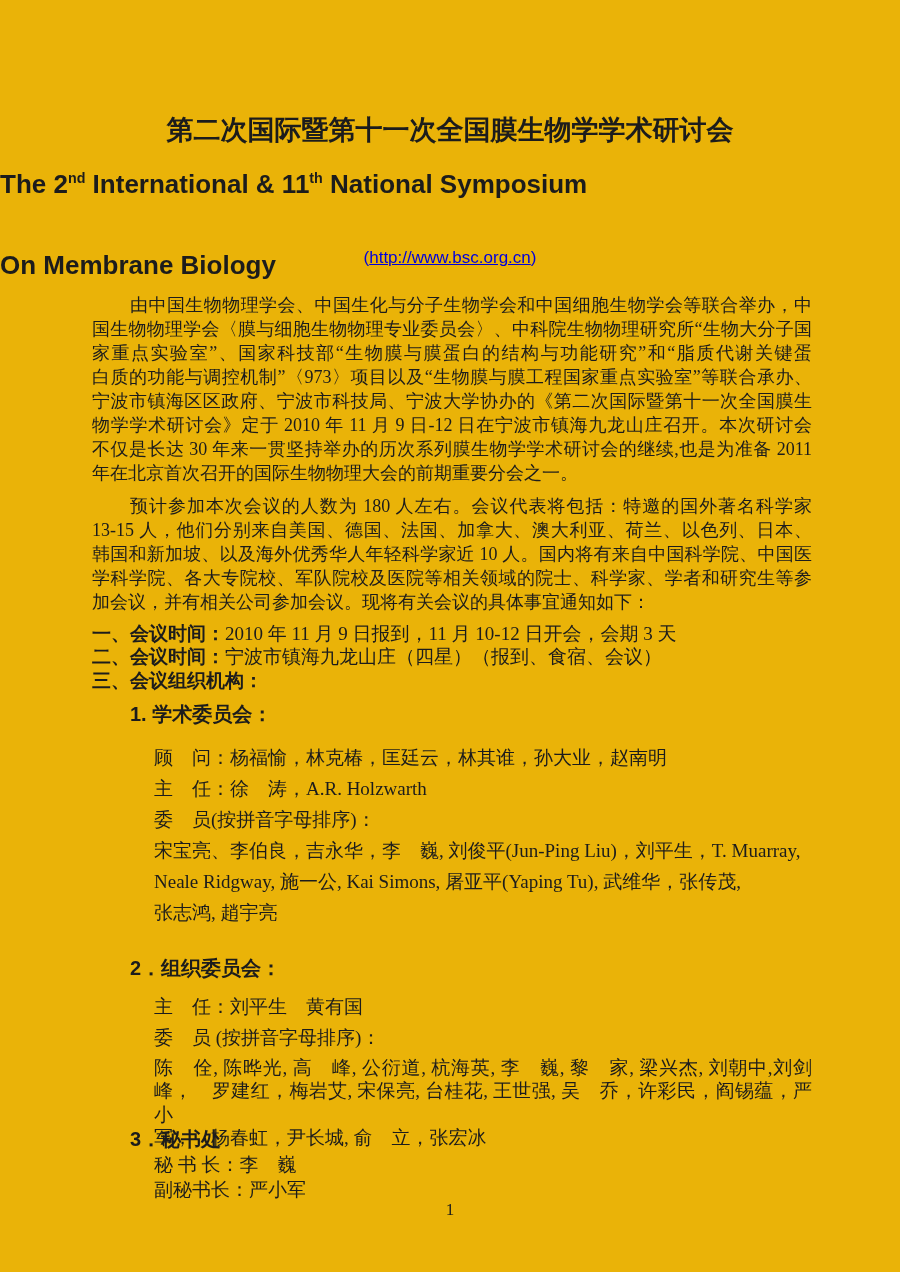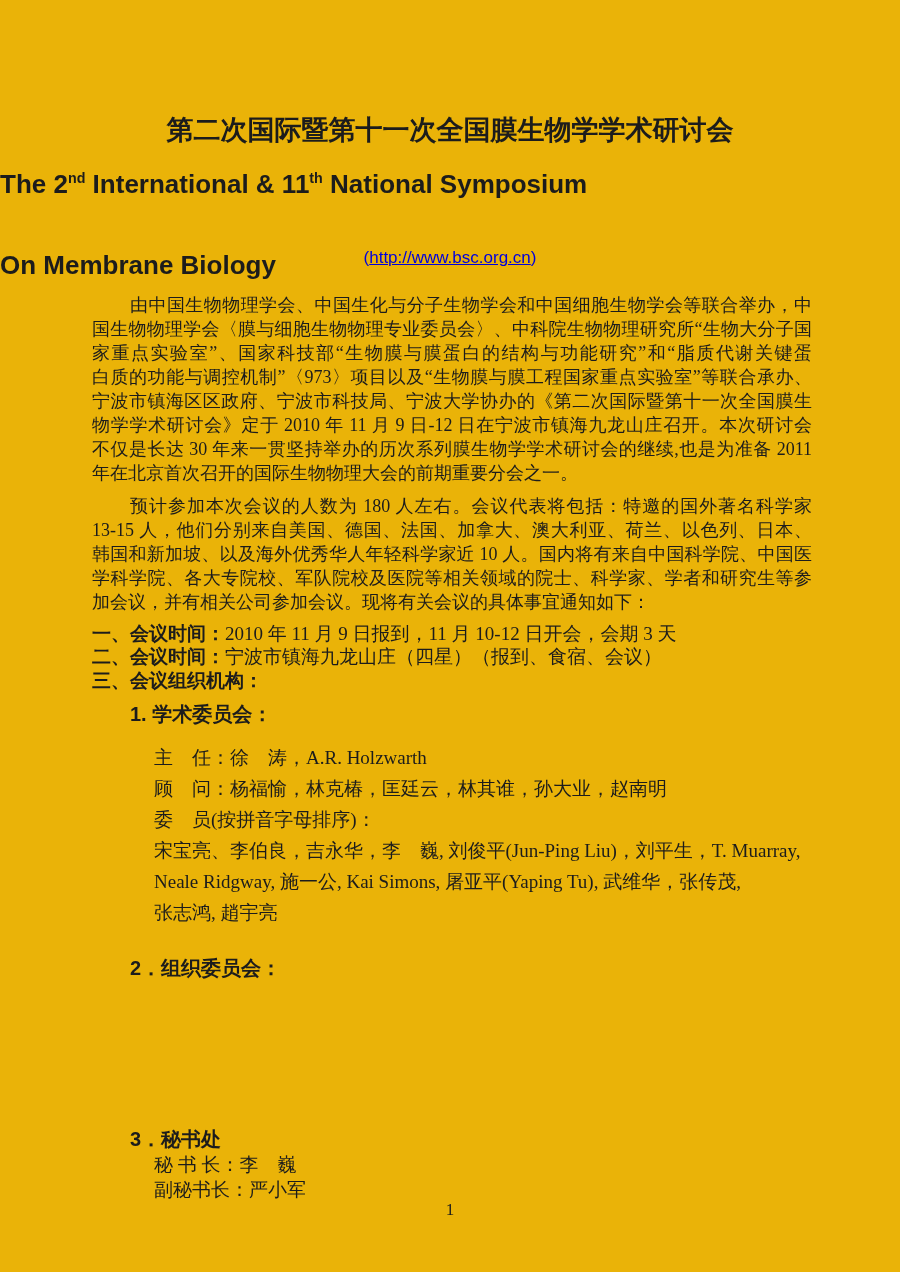--- a/index.html
+++ b/index.html
@@ -111,29 +111,36 @@
   </div>
 
   <div class="abs items">
     <div><span class="item-label">一、会议时间：</span><span>2010 年 11 月 9 日报到，11 月 10-12 日开会，会期 3 天</span></div>
     <div><span class="item-label">二、会议时间：</span><span>宁波市镇海九龙山庄（四星）（报到、食宿、会议）</span></div>
     <div><span class="item-label">三、会议组织机构：</span><span></span></div>
   </div>
 
   <div class="abs sec-head sec1h">1. 学术委员会：</div>
   <div class="abs sec-lines sec1">
+    <div class="cl">顾　问：杨福愉，林克椿，匡廷云，林其谁，孙大业，赵南明</div>
     <div class="cl">主　任：徐　涛，A.R. Holzwarth</div>
-    <div class="cl">顾　问：杨福愉，林克椿，匡廷云，林其谁，孙大业，赵南明</div>
     <div class="cl">委　员(按拼音字母排序)：</div>
     <div class="cl">宋宝亮、李伯良，吉永华，李　巍, 刘俊平(Jun-Ping Liu)，刘平生，T. Muarray,</div>
     <div class="cl">Neale Ridgway, 施一公, Kai Simons, 屠亚平(Yaping Tu), 武维华，张传茂,</div>
     <div class="cl">张志鸿, 趙宇亮</div>
   </div>
 
   <div class="abs sec-head sec2h">2．组织委员会：</div>
+  <div class="abs sec-lines sec2">
+    <div class="s2lab">主　任：刘平生　黄有国</div>
+    <div class="s2lab">委　员 (按拼音字母排序)：</div>
+    <div class="s2mem firstmem jl">陈　佺, 陈晔光, 高　峰, 公衍道, 杭海英, 李　巍, 黎　家, 梁兴杰, 刘朝中,刘剑</div>
+    <div class="s2mem jl">峰，　罗建红，梅岩艾, 宋保亮, 台桂花, 王世强, 吴　乔，许彩民，阎锡蕴，严小</div>
+    <div class="s2mem">军，　杨春虹，尹长城, 俞　立，张宏冰</div>
+  </div>
 
   <div class="abs sec-head sec3h">3．秘书处</div>
   <div class="abs sec-lines sec3">
     <div class="cl">秘 书 长：李　巍</div>
     <div class="cl">副秘书长：严小军</div>
   </div>
 
   <div class="abs pagenum">1</div>
 
 </div>

